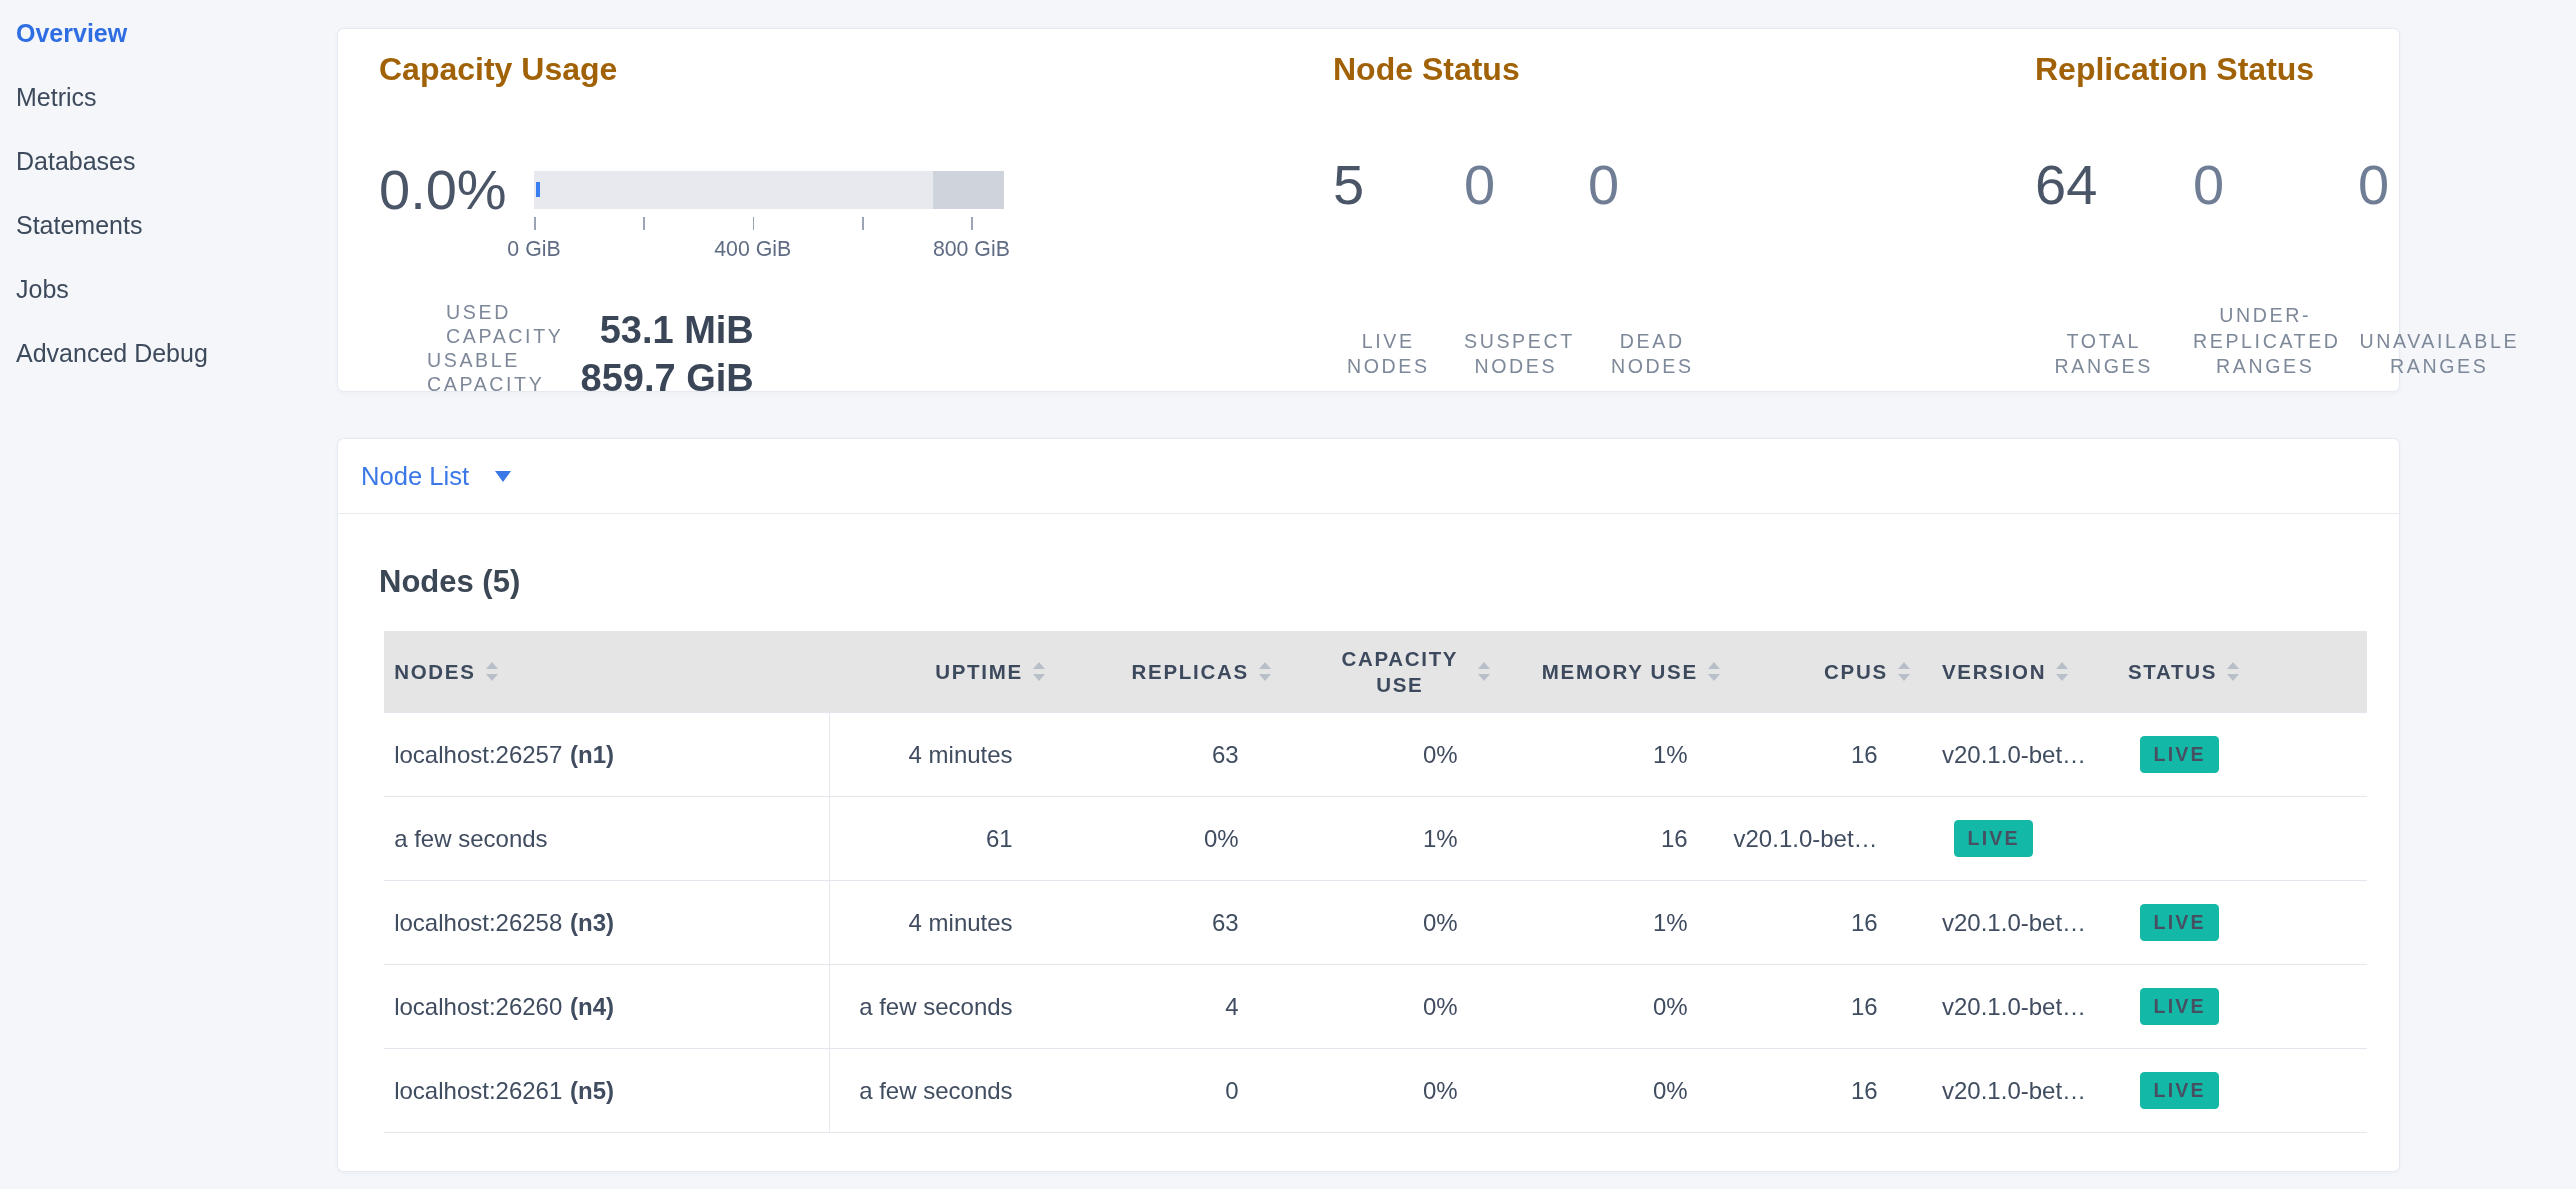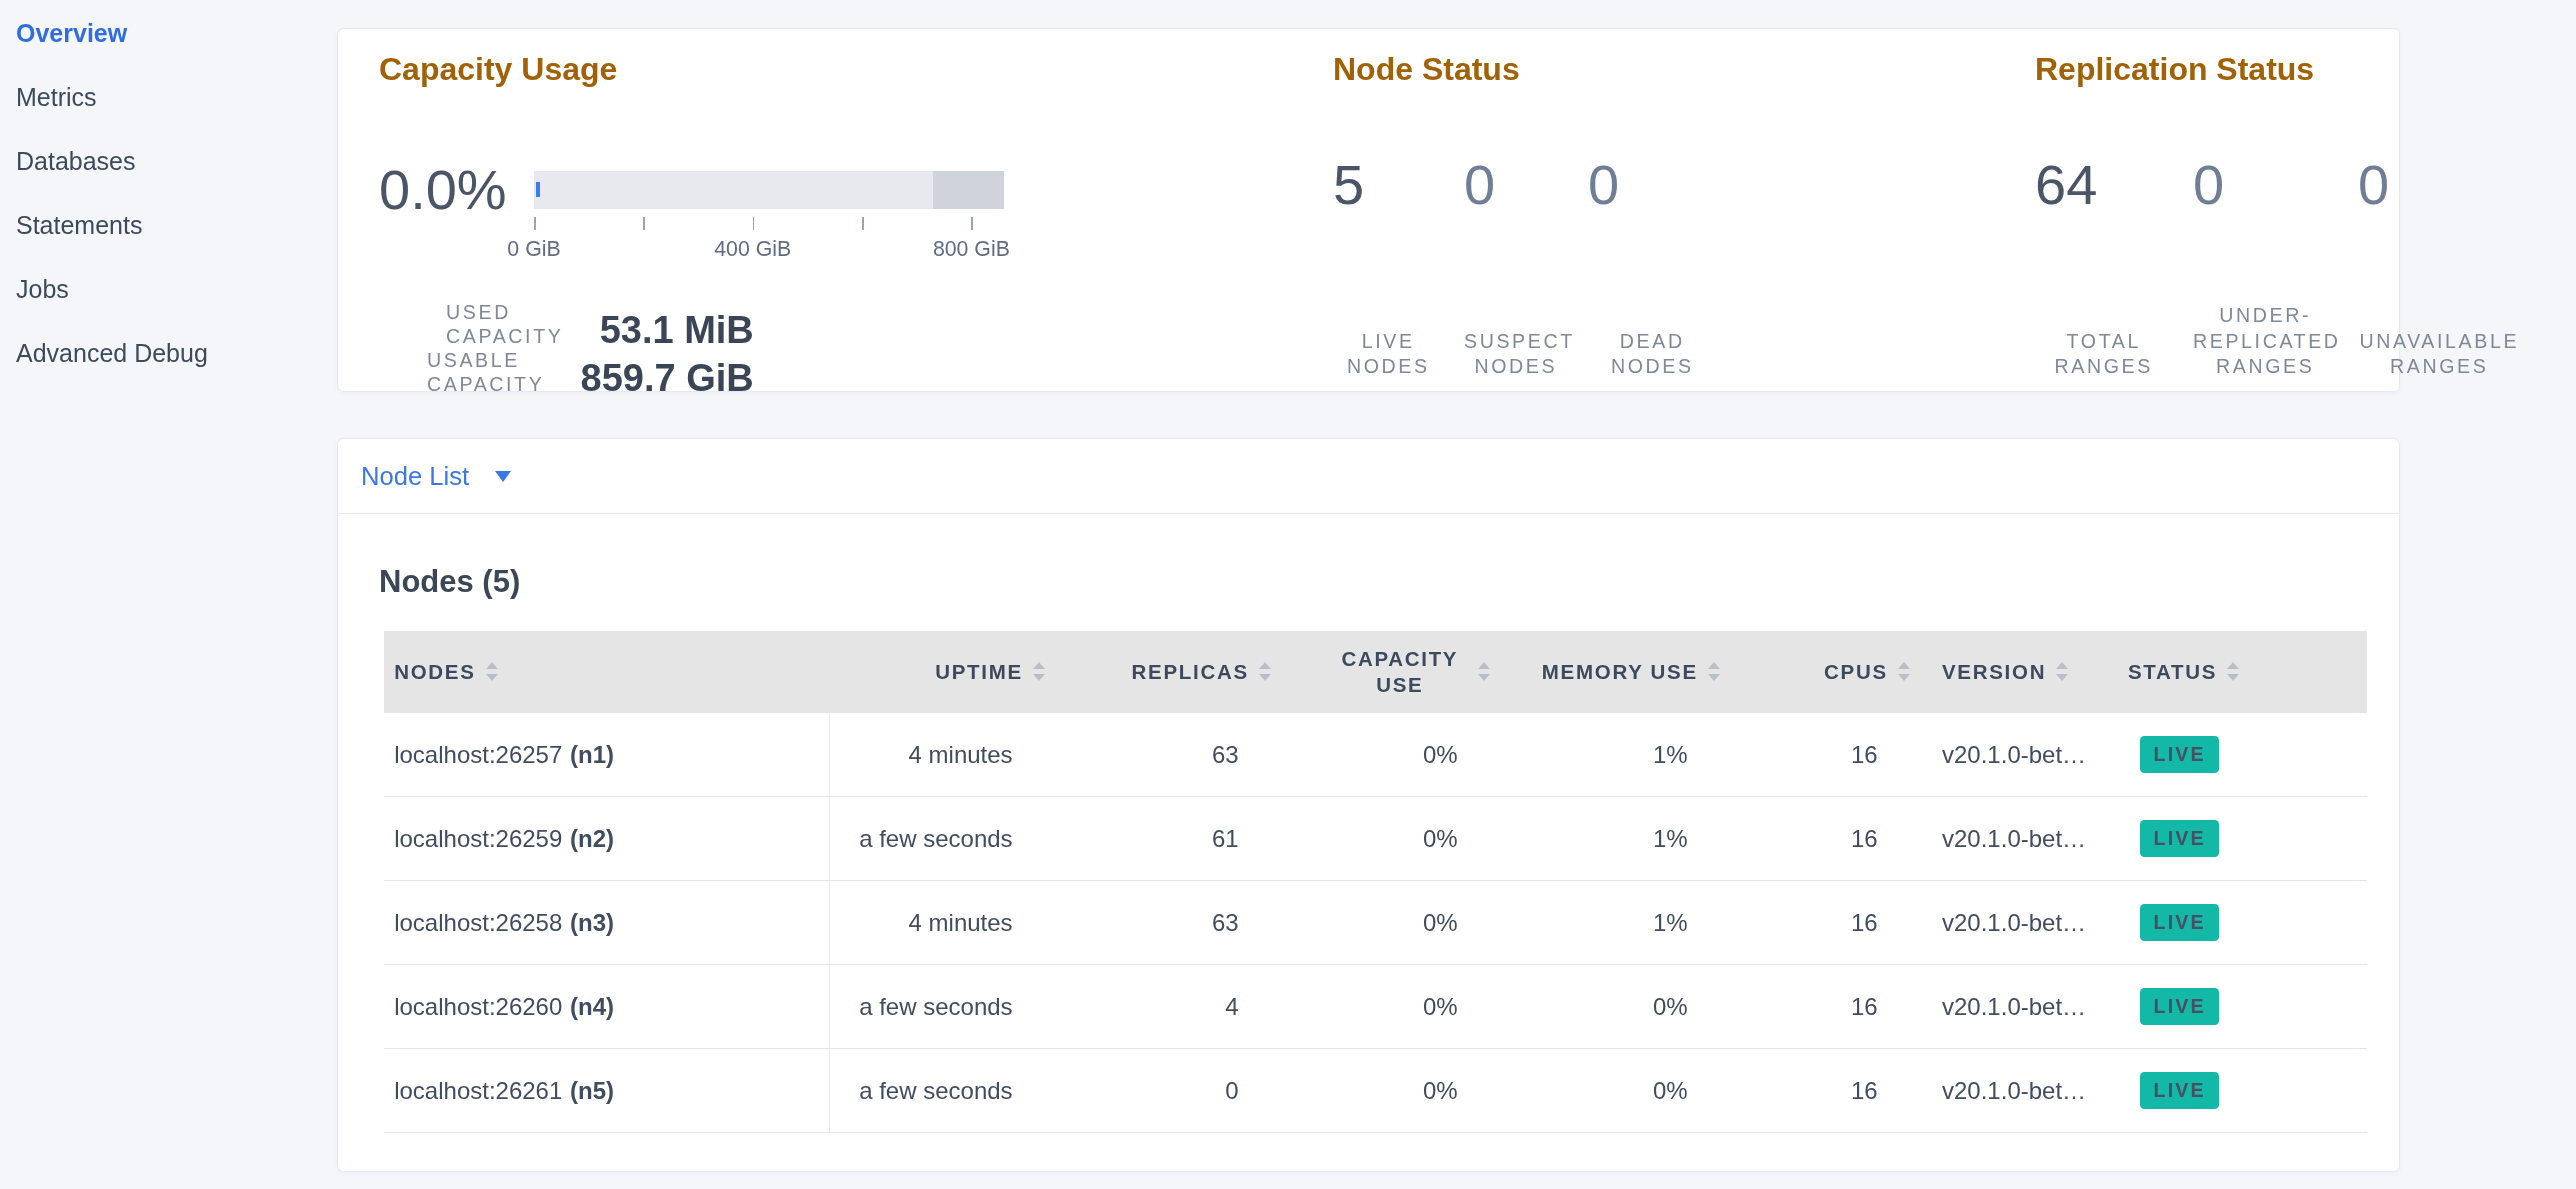--- a/index.html
+++ b/index.html
@@ -325,24 +325,20 @@
               <div class="tcell">0%</div>
               <div class="tcell">1%</div>
               <div class="tcell">16</div>
               <div class="tcell">v20.1.0-bet…</div>
               <div class="tcell">
                 <span class="badge">LIVE</span>
               </div>
             </div>
 
             <div class="trow">
-              <div class="tcell">
-                <span>localhost:26259</span>
-                <span class="node-id">(n2)</span>
-              </div>
               <div class="tcell">a few seconds</div>
               <div class="tcell">61</div>
               <div class="tcell">0%</div>
               <div class="tcell">1%</div>
               <div class="tcell">16</div>
               <div class="tcell">v20.1.0-bet…</div>
               <div class="tcell">
                 <span class="badge">LIVE</span>
               </div>
             </div>

